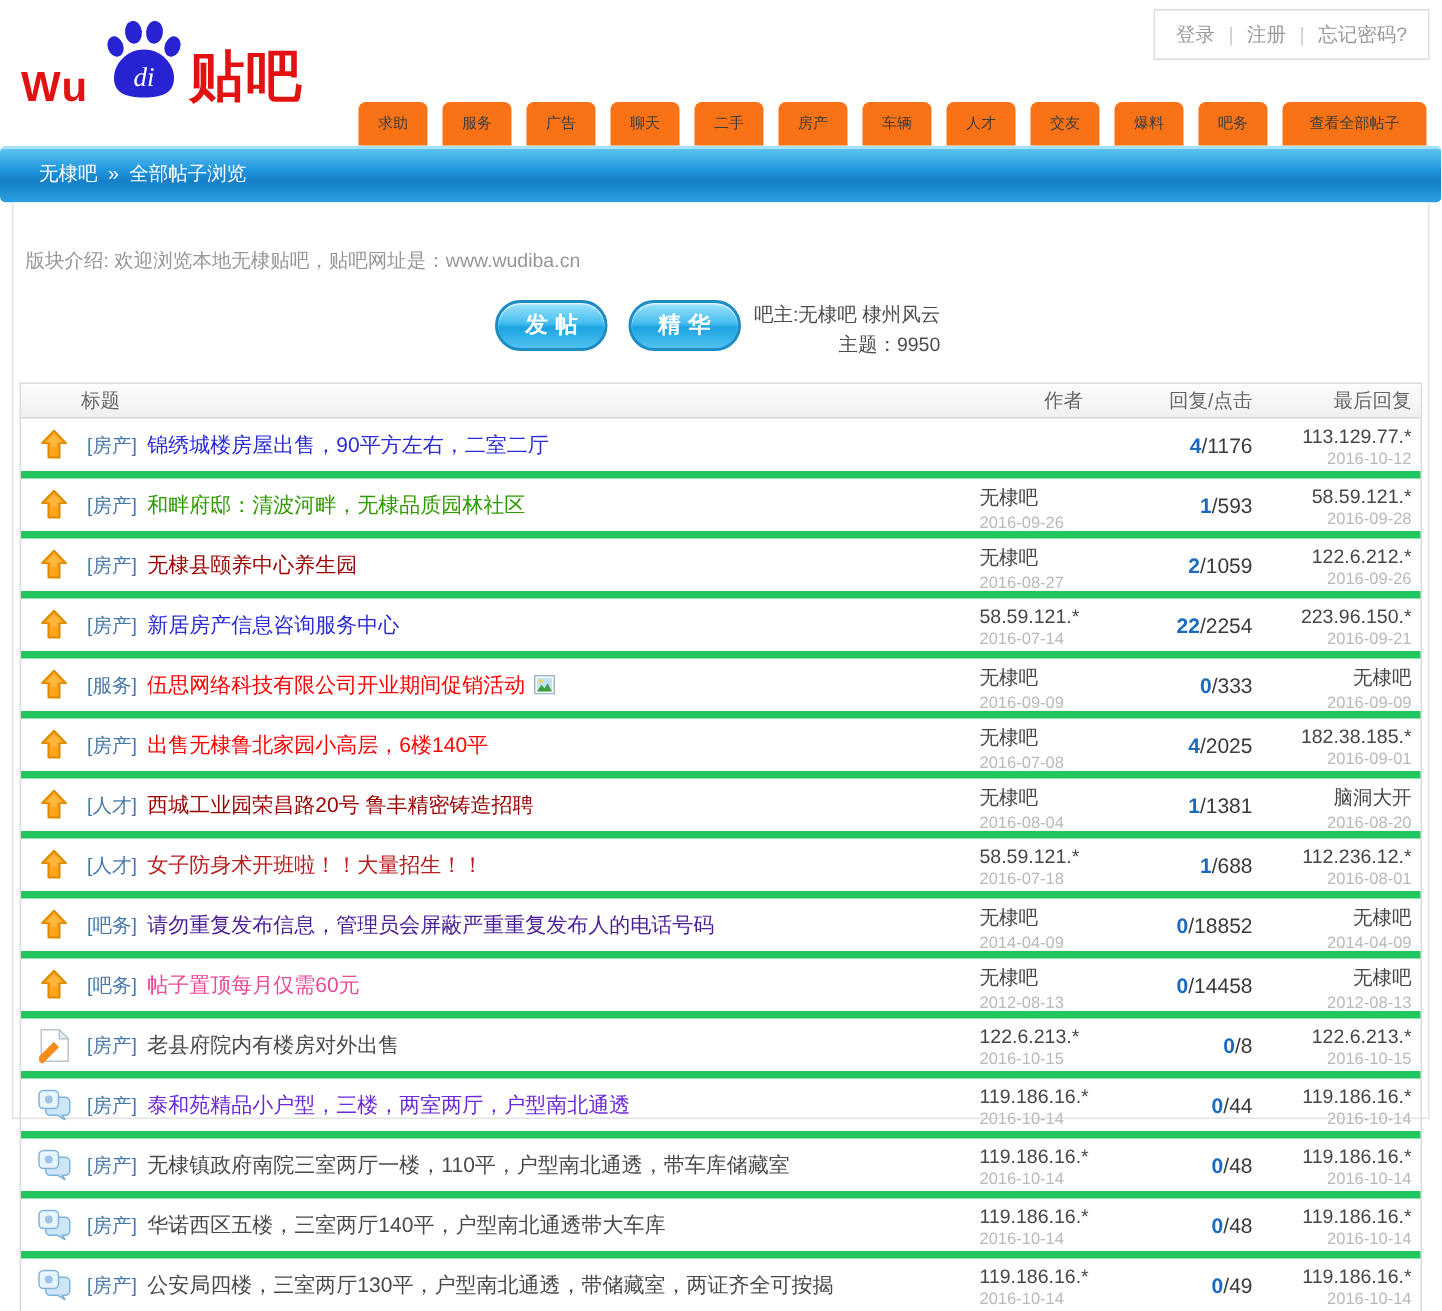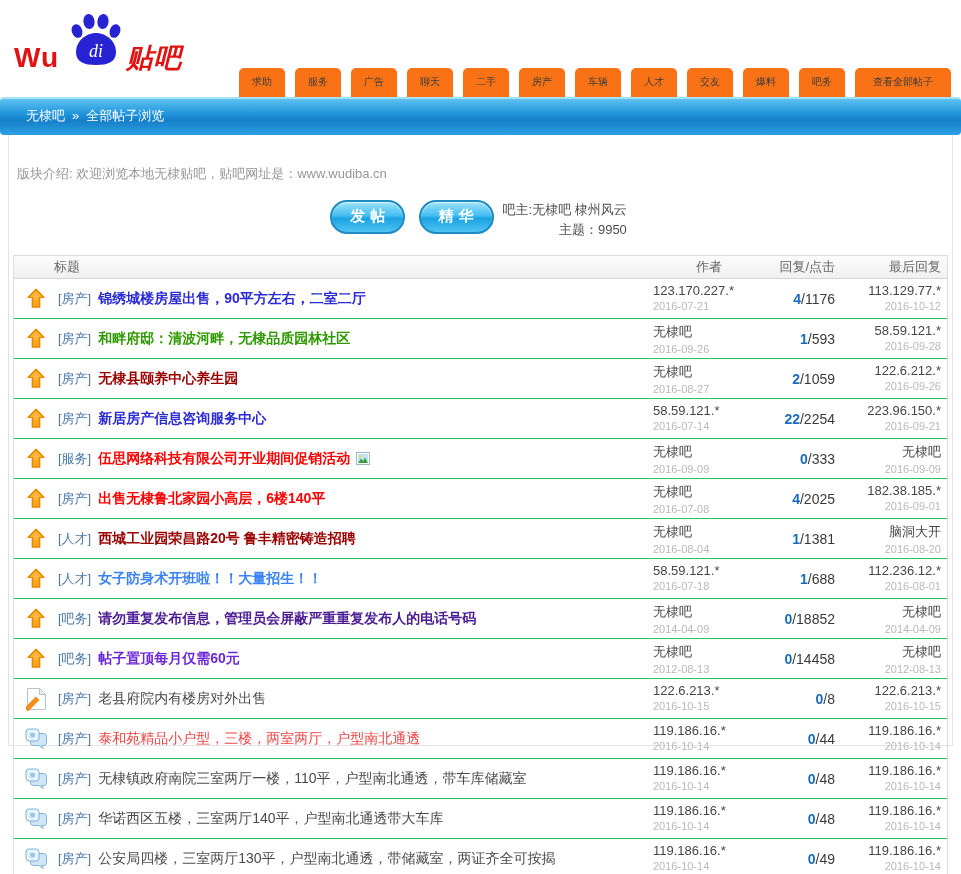--- a/index.html
+++ b/index.html
@@ -8,21 +8,21 @@
 
   
   .topbar { position:relative; height:97px; }
   .login-box { position:absolute; top:6px; right:8px; border:1px solid #ddd; padding:7px 14px; font-size:13px; color:#9a9a9a; background:#fff; }
   .login-box a { color:#9a9a9a; text-decoration:none; cursor:pointer; }
   .login-box .lsep { color:#ccc; margin:0 9px; }
 
   .logo { position:absolute; left:14px; top:18px; width:200px; height:60px; }
   .logo .wu { position:absolute; left:0; bottom:4px; font-size:28px; font-weight:900; color:#e31212; letter-spacing:1px; }
   .logo .paw { position:absolute; left:52px; top:-6px; }
-  .logo .tieba { position:absolute; left:112px; bottom:2px; font-size:27px; font-weight:900; color:#e31212; letter-spacing:1px;font-style:italic; }
+  .logo .tieba { position:absolute; left:112px; bottom:2px; font-size:37px; font-weight:900; color:#e31212; letter-spacing:1px; }
 
   .nav { position:absolute; right:10px; bottom:0; display:flex; align-items:flex-end; }
   .nav-tab { background:#f97316; border-radius:5px 5px 0 0; margin-left:10px; padding:7px 13px 8px; font-size:10px; color:#3c3c3c; cursor:pointer; white-space:nowrap; }
   .nav-tab.wide { padding:7px 18px 8px; }
 
   
   .bluebar { height:38px; line-height:34px; border-top:2px solid #a6e1fa; border-radius:4px;
     background:linear-gradient(180deg,#5cc2f0 0%,#2196dd 40%,#157fc8 60%,#2da0e2 100%);
     color:#fff; font-size:13px; padding-left:26px; }
   .bluebar .sep { margin:0 7px; }
@@ -39,40 +39,41 @@
 
   
   .board-table { margin:15px 4px 0 4px; border:1px solid #dcdcdc; border-bottom:none; }
   .thead { display:flex; align-items:center; height:23px; background:linear-gradient(#fcfcfc,#f0f0f0);
     border-bottom:1px solid #d6d6d6; font-size:13px; color:#666; }
   .thead .col-title { flex:1; padding-left:40px; }
   .col-author { width:112px;text-align:center; }
   .col-replies { width:70px; text-align:right; }
   .col-last { width:112px; text-align:right; padding-right:6px; }
 
-  .trow { display:flex; height:40px; border-bottom:1px solid #22c55e; }
+  .trow { display:flex; height:40px; border-bottom:5px solid #22c55e; }
   .cell-title { flex:1; display:flex; align-items:center; padding-left:8px; overflow:hidden; white-space:nowrap; }
   .icon-wrap { width:28px; display:flex; justify-content:center; align-items:center; flex:none; }
   .tag { color:#4878aa; font-size:13px; margin:0 7px 0 8px; flex:none; }
   .title { font-size:14px; color:#4a4a4a; }
-  .title.bold { font-weight:bold; }
+  .title.bold { font-weight:normal; }
   .img-attach { margin-left:6px; display:inline-flex; }
   .cell-author { width:112px; padding-top:4px; }
   .cell-author .name, .cell-last .name { font-size:13px; color:#464646; }
   .cell-author .date, .cell-last .date { font-size:11px; color:#b9b9b9; margin-top:2px; }
   .cell-replies { width:70px; display:flex; align-items:center; justify-content:flex-end; font-size:14px; color:#3a3a3a; }
   .cell-replies b { color:#1a6bbf; }
   .cell-last { width:112px; text-align:right; padding-top:4px; padding-right:6px; }
 </style>
 </head>
 <body>
 
 <div class="page">
 
   <div class="topbar">
+    <div class="login-box" id="login-box"><a>登录</a><span class="lsep">|</span><a>注册</a><span class="lsep">|</span><a>忘记密码?</a></div>
 
     <div class="logo">
       <span class="wu">Wu</span>
       <span class="paw">
         <svg width="58" height="56" viewBox="0 0 58 56">
           <ellipse cx="11" cy="19" rx="5.2" ry="7" fill="#2823d2" transform="rotate(-20 11 19)"></ellipse>
           <ellipse cx="23" cy="9.5" rx="5.6" ry="7.6" fill="#2823d2" transform="rotate(-6 23 9.5)"></ellipse>
           <ellipse cx="37" cy="9.5" rx="5.6" ry="7.6" fill="#2823d2" transform="rotate(6 37 9.5)"></ellipse>
           <ellipse cx="49" cy="19" rx="5.2" ry="7" fill="#2823d2" transform="rotate(20 49 19)"></ellipse>
           <path d="M30 21 C41 21 50 30 50 40 C50 50 42 53 30 53 C18 53 10 50 10 40 C10 30 19 21 30 21 Z" fill="#2823d2"></path>
@@ -128,24 +129,20 @@
             <div class="cell-title">
               <span class="icon-wrap">
                 <svg width="20" height="21" viewBox="0 0 20 21">
                   <path d="M10 1.2 L18 9.4 H13.7 V19 H6.3 V9.4 H2 Z" fill="#ffa319" stroke="#de8a00" stroke-width="1.3" stroke-linejoin="round"></path>
                   <path d="M10 3.4 L15.4 9 H12 V12 H8 V9 H4.6 Z" fill="#ffc55c" opacity="0.55"></path>
                 </svg>
               </span>
               <span class="tag">[房产]</span>
               <a class="title bold" style="color: rgb(43, 43, 213);">锦绣城楼房屋出售，90平方左右，二室二厅</a>
             </div>
-            <div class="cell-author">
-              <div class="name">123.170.227.*</div>
-              <div class="date">2016-07-21</div>
-            </div>
             <div class="cell-replies">
               <b>4</b>
               <span>/</span>
               <span>1176</span>
             </div>
             <div class="cell-last">
               <div class="name">113.129.77.*</div>
               <div class="date">2016-10-12</div>
             </div>
           </div>
@@ -309,21 +306,21 @@
           </div>
           <div class="trow">
             <div class="cell-title">
               <span class="icon-wrap">
                 <svg width="20" height="21" viewBox="0 0 20 21">
                   <path d="M10 1.2 L18 9.4 H13.7 V19 H6.3 V9.4 H2 Z" fill="#ffa319" stroke="#de8a00" stroke-width="1.3" stroke-linejoin="round"></path>
                   <path d="M10 3.4 L15.4 9 H12 V12 H8 V9 H4.6 Z" fill="#ffc55c" opacity="0.55"></path>
                 </svg>
               </span>
               <span class="tag">[人才]</span>
-              <a class="title bold" style="color: #3b82f6;">女子防身术开班啦！！大量招生！！</a>
+              <a class="title bold" style="color: #b91c1c;">女子防身术开班啦！！大量招生！！</a>
             </div>
             <div class="cell-author">
               <div class="name">58.59.121.*</div>
               <div class="date">2016-07-18</div>
             </div>
             <div class="cell-replies">
               <b>1</b>
               <span>/</span>
               <span>688</span>
             </div>
@@ -359,21 +356,21 @@
           </div>
           <div class="trow">
             <div class="cell-title">
               <span class="icon-wrap">
                 <svg width="20" height="21" viewBox="0 0 20 21">
                   <path d="M10 1.2 L18 9.4 H13.7 V19 H6.3 V9.4 H2 Z" fill="#ffa319" stroke="#de8a00" stroke-width="1.3" stroke-linejoin="round"></path>
                   <path d="M10 3.4 L15.4 9 H12 V12 H8 V9 H4.6 Z" fill="#ffc55c" opacity="0.55"></path>
                 </svg>
               </span>
               <span class="tag">[吧务]</span>
-              <a class="title bold" style="color: #6d28d9;">帖子置顶每月仅需60元</a>
+              <a class="title bold" style="color: #ec4899;">帖子置顶每月仅需60元</a>
             </div>
             <div class="cell-author">
               <div class="name">无棣吧</div>
               <div class="date">2012-08-13</div>
             </div>
             <div class="cell-replies">
               <b>0</b>
               <span>/</span>
               <span>14458</span>
             </div>
@@ -413,21 +410,21 @@
           <div class="trow">
             <div class="cell-title">
               <span class="icon-wrap">
                 <svg width="23" height="21" viewBox="0 0 23 21">
                   <path d="M8.5 5.5 h10 a3 3 0 0 1 3 3 v6 a3 3 0 0 1 -3 3 h-2 l2 3 -5 -3 h-5 a3 3 0 0 1 -3 -3 v-6 a3 3 0 0 1 3 -3 Z" fill="#cde7f9" stroke="#7fb2dc"></path>
                   <rect x="1" y="1" width="13" height="12" rx="3" fill="#e9f5fd" stroke="#7fb2dc"></rect>
                   <circle cx="7.5" cy="7" r="2.6" fill="#9cc5e6"></circle>
                 </svg>
               </span>
               <span class="tag">[房产]</span>
-              <a class="title" style="color: #ef4444;">泰和苑精品小户型，三楼，两室两厅，户型南北通透</a>
+              <a class="title" style="color: #6d28d9;">泰和苑精品小户型，三楼，两室两厅，户型南北通透</a>
             </div>
             <div class="cell-author">
               <div class="name">119.186.16.*</div>
               <div class="date">2016-10-14</div>
             </div>
             <div class="cell-replies">
               <b>0</b>
               <span>/</span>
               <span>44</span>
             </div>

